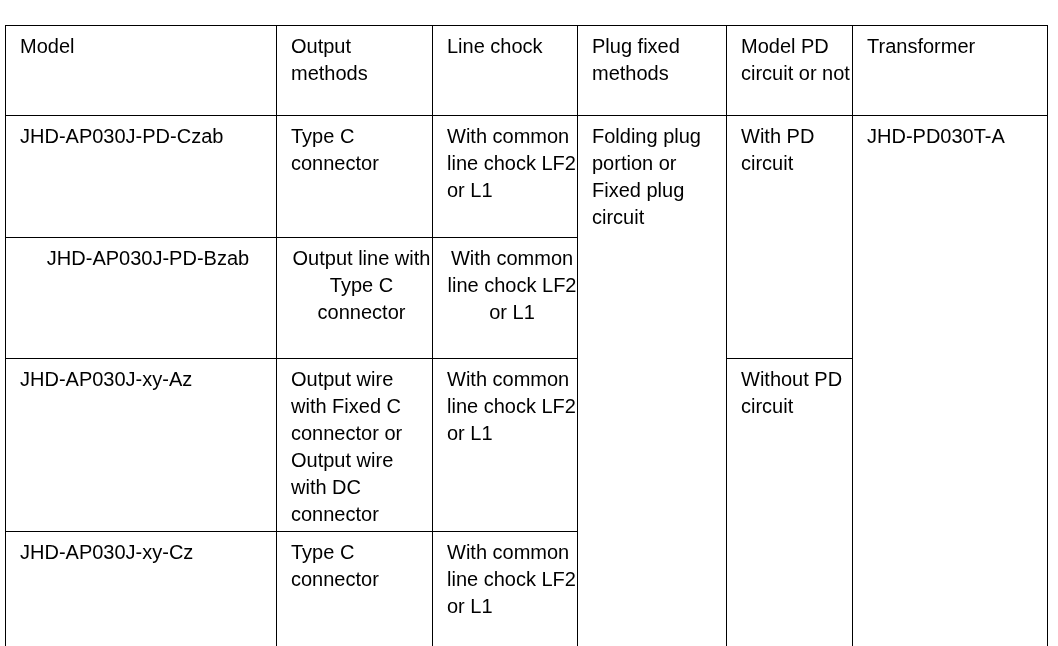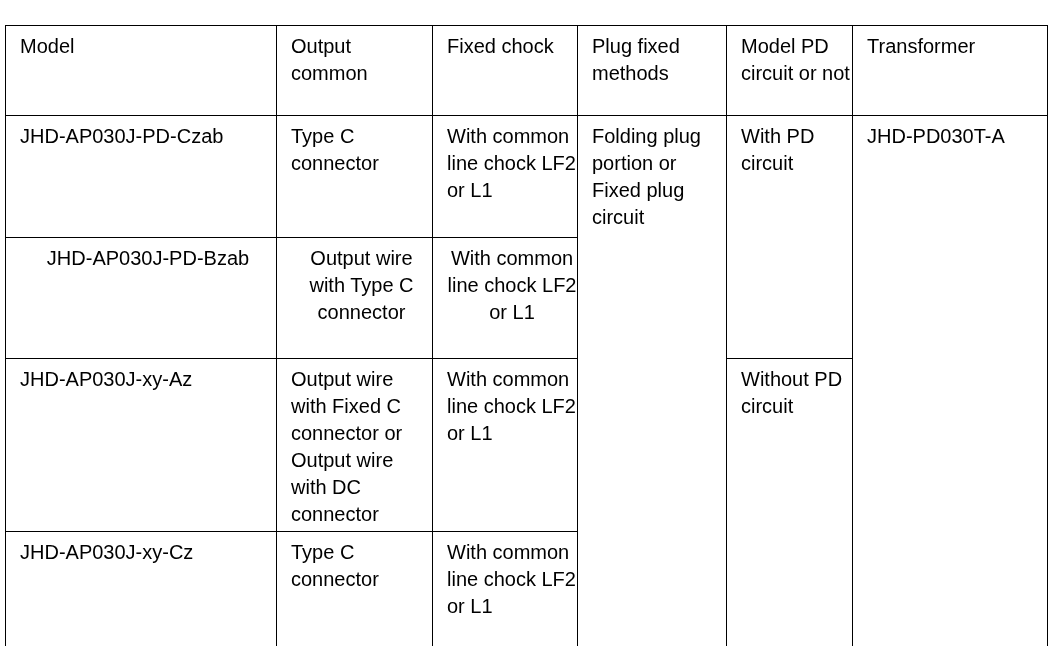--- a/index.html
+++ b/index.html
@@ -74,39 +74,39 @@
         <col class="c2">
         <col class="c3">
       <col class="c4">
         <col class="c5">
         <col class="c6">
     </colgroup>
     <tbody>
 
       <tr class="r-head">
         <td>Model</td>
-        <td>Output common</td>
-        <td>Fixed chock</td>
+        <td>Output methods</td>
+        <td>Line chock</td>
         <td>Plug fixed methods</td>
         <td>Model PD circuit or not</td>
         <td>Transformer</td>
       </tr>
 
       <tr class="r1">
         <td>JHD-AP030J-PD-Czab</td>
         <td>Type C connector</td>
         <td>With common line chock LF2 or L1</td>
         <td rowspan="4">Folding plug portion or Fixed plug circuit</td>
         <td rowspan="2">With PD circuit</td>
         <td rowspan="4">JHD-PD030T-A</td>
       </tr>
 
       <tr class="r2">
         <td>JHD-AP030J-PD-Bzab</td>
-        <td>Output wire with Type C connector</td>
+        <td>Output line with Type C connector</td>
         <td>With common line chock LF2 or L1</td>
       </tr>
 
       <tr class="r3">
         <td>JHD-AP030J-xy-Az</td>
         <td>Output wire with Fixed C connector or Output wire with DC connector</td>
         <td>With common line chock LF2 or L1</td>
         <td rowspan="2">Without PD circuit</td>
       </tr>
 

